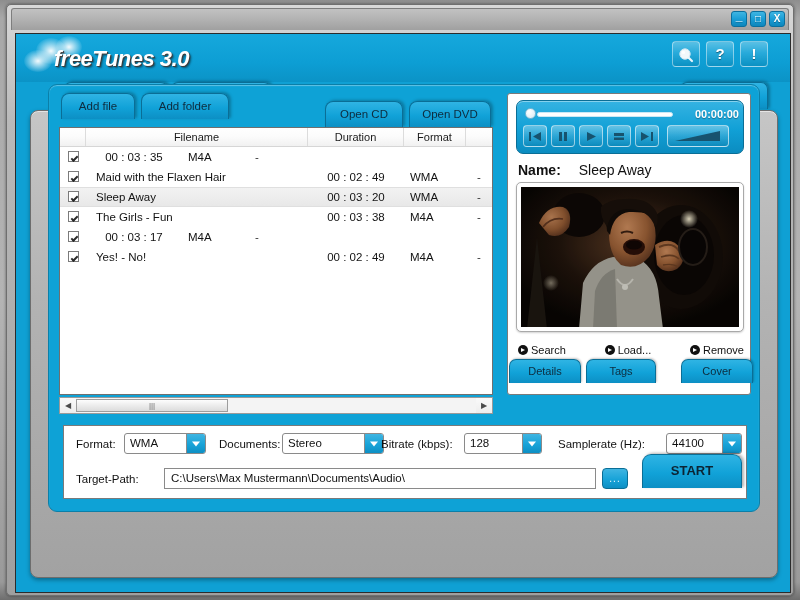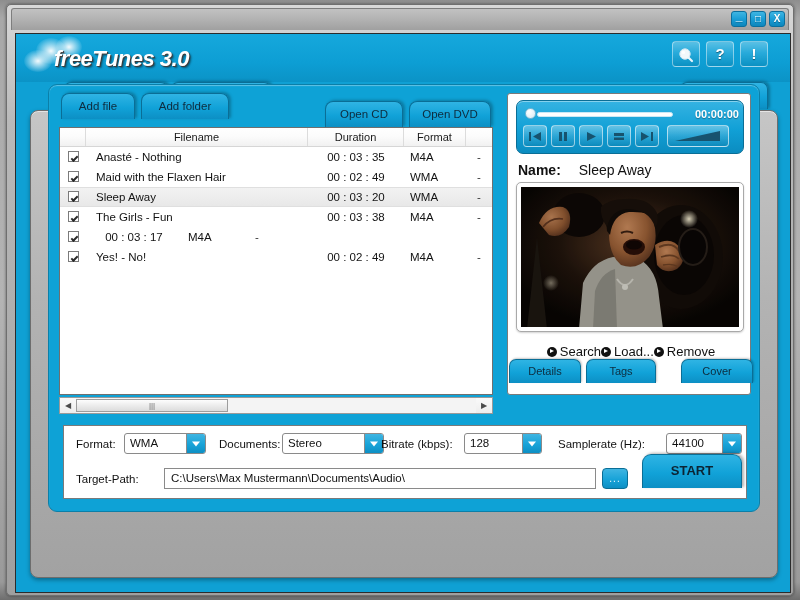--- a/index.html
+++ b/index.html
@@ -322,22 +322,22 @@
   #art {
     width: 100%; height: 100%;
     position: relative; overflow: hidden;
     background: #0b0705;
   }
   #art svg { position: absolute; left: 0; top: 0; }
 
   #action-row {
     position: absolute; left: 10px; top: 250px;
     width: 226px;
-    display: flex; justify-content: center;
-    font-size: 13px; color: #111;
+    display: flex; justify-content: space-between;
+    font-size: 11px; color: #111;
   }
   .act { cursor: pointer; white-space: nowrap; display: flex; align-items: center; gap: 3px; }
   .act-dot {
     display: inline-block; width: 10px; height: 10px;
     border-radius: 50%; background: #111;
     position: relative; flex: none;
   }
   .act-dot::after {
     content: ""; position: absolute;
     left: 3px; top: 2.5px;
@@ -489,21 +489,20 @@
         <div id="list-header">
           <div class="col-chk"></div>
           <div class="col-name">Filename</div>
           <div class="col-dur">Duration</div>
           <div class="col-fmt">Format</div>
           <div class="col-x"></div>
         </div>
         <div id="list-body">
             <div class="row">
               <div class="col-chk"><span class="cbx"></span></div>
-              <div class="col-name">Anasté - Nothing</div>
               <div class="col-dur">00 : 03 : 35</div>
               <div class="col-fmt">M4A</div>
               <div class="col-x">-</div>
             </div>
             <div class="row">
               <div class="col-chk"><span class="cbx"></span></div>
               <div class="col-name">Maid with the Flaxen Hair</div>
               <div class="col-dur">00 : 02 : 49</div>
               <div class="col-fmt">WMA</div>
               <div class="col-x">-</div>

